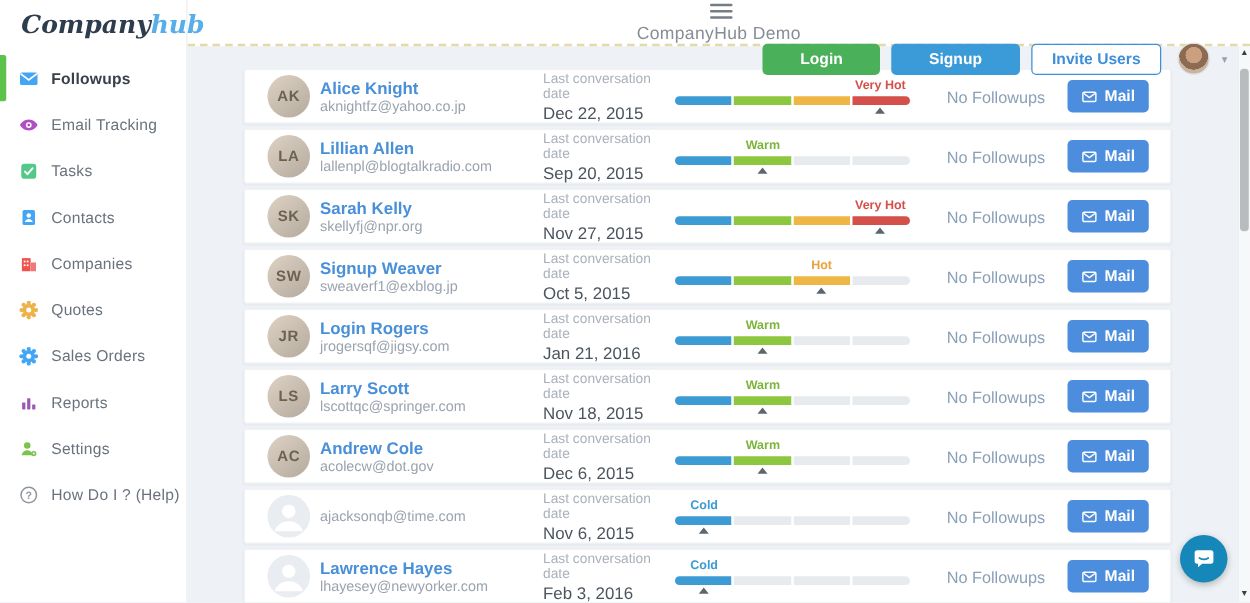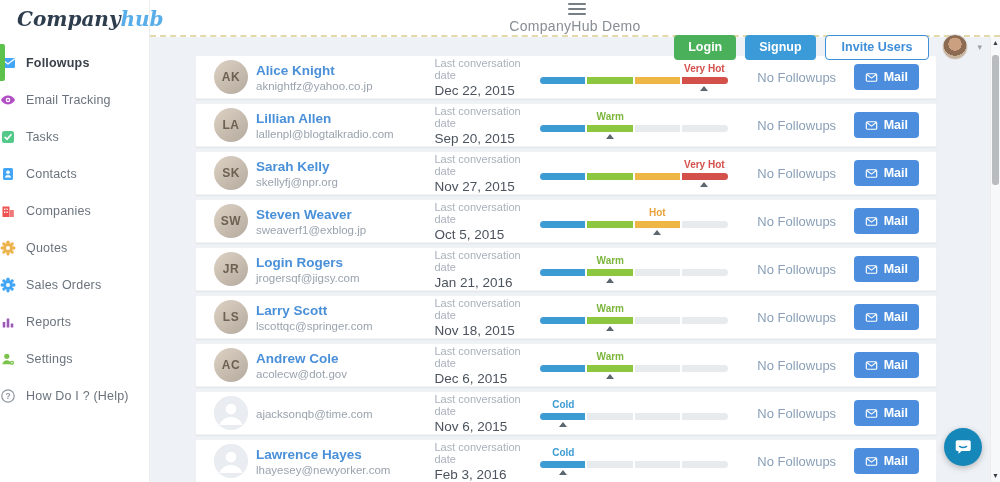--- a/index.html
+++ b/index.html
@@ -7,39 +7,39 @@
   body { font-family:"Liberation Sans", sans-serif; background:#eef1f5; position:relative; }
 
   
   .sidebar { position:absolute; left:0; top:0; width:150px; height:482px; background:#fff;
              border-right:1px solid #eceef1; z-index:5; }
   .logo { height:38px; display:flex; align-items:center; padding-left:17px;
           font-family:"DejaVu Serif", serif; font-style:italic; font-weight:bold; font-size:20px; }
   .logo .p1 { color:#2e3d4d; }
   .logo .p2 { color:#57aee9; }
   .nav { padding-top:6px; }
-  .nav-item { position:relative; height:37px; display:flex; align-items:center; 
+  .nav-item { position:relative; height:37px; display:flex; align-items:center; padding-left:15px;
               cursor:pointer; }
   .nav-item .ind { display:none; }
   .nav-item.active .ind { display:block; position:absolute; left:0; top:0; width:5px; height:37px;
               background:var(--active-green); border-radius:0 2px 2px 0; }
   .nav-icon { width:16px; height:16px; margin-right:10px; flex:0 0 16px; }
   .nav-icon svg { width:16px; height:16px; display:block; }
   .nav-label { font-size:12.5px; color:#6a737d; letter-spacing:.2px; }
   .nav-item.active .nav-label { color:#39404a; font-weight:bold; }
 
   
   .topbar { position:absolute; left:150px; top:0; width:850px; height:37px; background:#fff;
             border-bottom:2px dashed #e3d9a9; display:flex; align-items:center; z-index:4;flex-direction:column; }
   .burger { width:18px; margin:0 14px 0 18px; cursor:pointer; }
   .burger div { height:2px; background:#757d85; margin:3px 0; border-radius:1px; }
   .tb-title { font-size:14px; color:#878d94; letter-spacing:.3px; }
   .tb-right { margin-left:auto; display:flex; align-items:center; padding-right:18px; gap:9px; }
   .btn { height:25px; border:none; border-radius:4px; font-size:12.5px; font-weight:bold;
-         padding:0 14px; cursor:pointer; font-family:inherit; }
+         padding:0 30px; cursor:pointer; font-family:inherit; }
   .btn.green { background:var(--login-green); color:#fff; }
   .btn.blue { background:var(--signup-blue); color:#fff; }
   .btn.outline { background:#fff; color:var(--invite-blue); border:1px solid var(--invite-blue); padding:0 16px; }
   .tb-avatar { width:26px; height:26px; border-radius:50%; cursor:pointer; margin-left:4px;
                background:radial-gradient(circle at 50% 38%, #caa081 0 34%, #8d6b52 35% 60%, #c7b39e 61%);
                border:1px solid #e2e2e2; }
   .tb-caret { font-size:9px; color:#9aa1a8; cursor:pointer; }
 
   
   .content { position:absolute; left:150px; top:37px; width:850px; height:445px; overflow:hidden; }
@@ -346,21 +346,21 @@
               <rect x="1.6" y="3.4" width="12.8" height="9.2" rx="1.2" fill="none" stroke="#fff" stroke-width="1.4"></rect>
               <path d="M2.2 4.4L8 8.8l5.8-4.4" stroke="#fff" stroke-width="1.4" fill="none"></path>
             </svg>
           </span>
       <span>Mail</span>
     </button>
   </div>
       <div class="row">
     <div class="avatar">SW</div>
     <div class="who">
-      <a class="name">Steven Weaver</a>
+      <a class="name">Signup Weaver</a>
       <div class="email">sweaverf1@exblog.jp</div>
     </div>
     <div class="conv">
       <div class="conv-label">Last conversation date</div>
       <div class="conv-date">Oct 5, 2015</div>
     </div>
     <div class="heat">
       <div class="heat-label" style="color: rgb(232, 163, 61); left: 62.5%;">Hot</div>
       <div class="heat-bar">
             <div class="seg" style="background: rgb(61, 155, 212);"></div>

